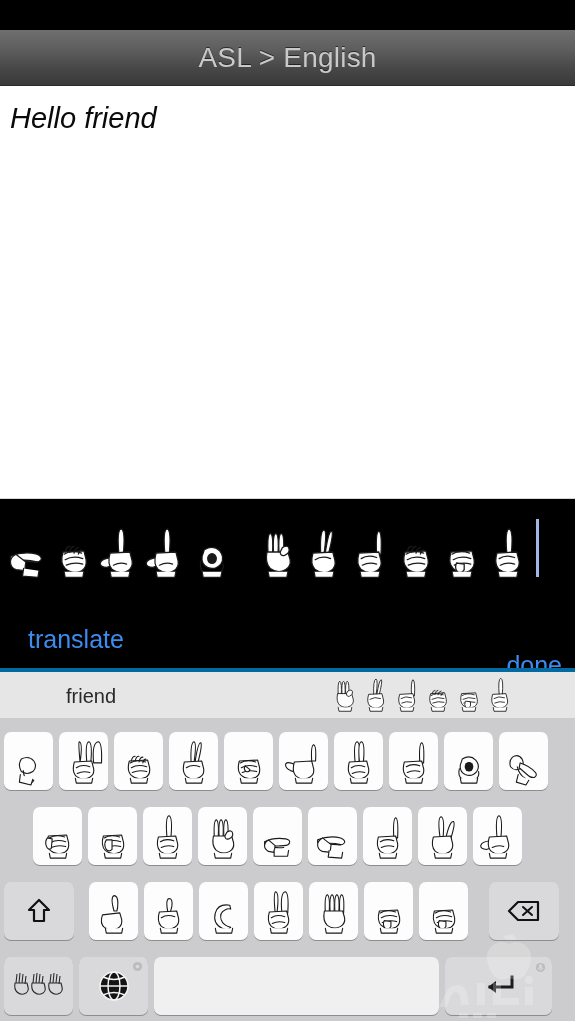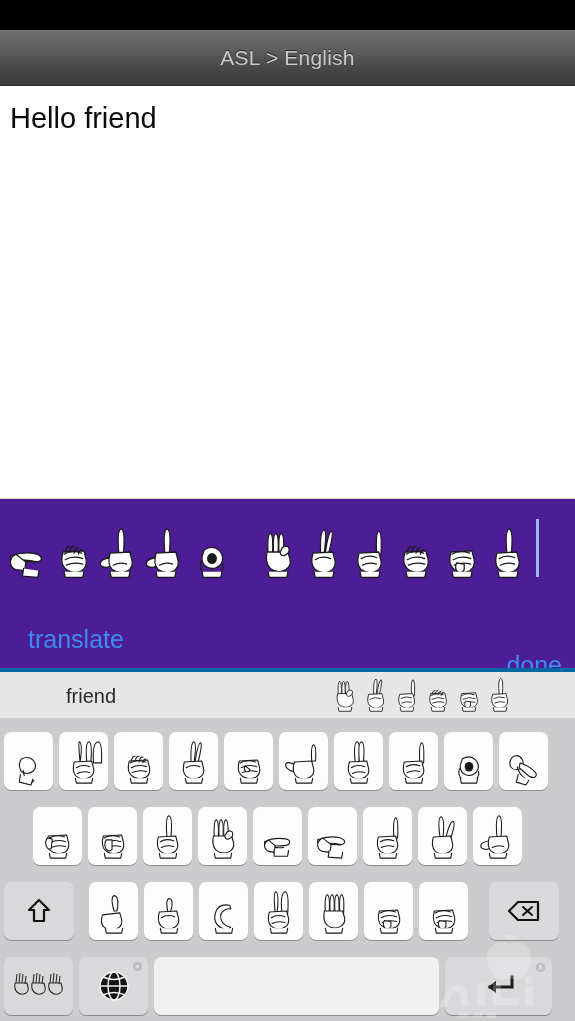--- a/index.html
+++ b/index.html
@@ -15,37 +15,37 @@
   .status-bar{position:absolute;left:0;top:0;width:575px;height:30px;background:#000;}
 
   
   .nav-header{
     position:absolute;left:0;top:30px;width:575px;height:55px;
     background:linear-gradient(to bottom,#6f6f6f 0%,#5e5e5e 35%,#474747 70%,#3a3a3a 100%);
     border-bottom:1px solid #2a2a2a;
     display:flex;align-items:center;justify-content:center;
   }
   .nav-title{
-    color:#c9c9c9;font-size:21px;letter-spacing:0.2px;
+    color:#c9c9c9;font-size:28px;letter-spacing:0.2px;
     text-shadow:0 -1px 0 rgba(0,0,0,.55);
   }
 
   
   .doc-area{
     position:absolute;left:0;top:86px;width:575px;height:412px;background:#fff;
   }
   .doc-text{
     position:absolute;left:10px;top:14px;
-    font-size:29px;color:#0a0a0a;line-height:1.25;
+    font-size:29px;color:#0a0a0a;line-height:1.25;font-style:italic;
   }
 
   
   .compose{
     position:absolute;left:0;top:498px;width:575px;height:170px;
-    background:#4c1d95;border-top:1px solid #d7d7d7;
+    background:#000000;border-top:1px solid #d7d7d7;
   }
   .glyph-line{
     position:absolute;left:6px;top:12px;height:70px;
     display:flex;align-items:flex-end;
   }
   .glyph-line svg{display:block;}
   .caret{
     width:3px;height:58px;background:#9fb8e8;margin-left:4px;margin-bottom:4px;
     align-self:flex-end;
   }

